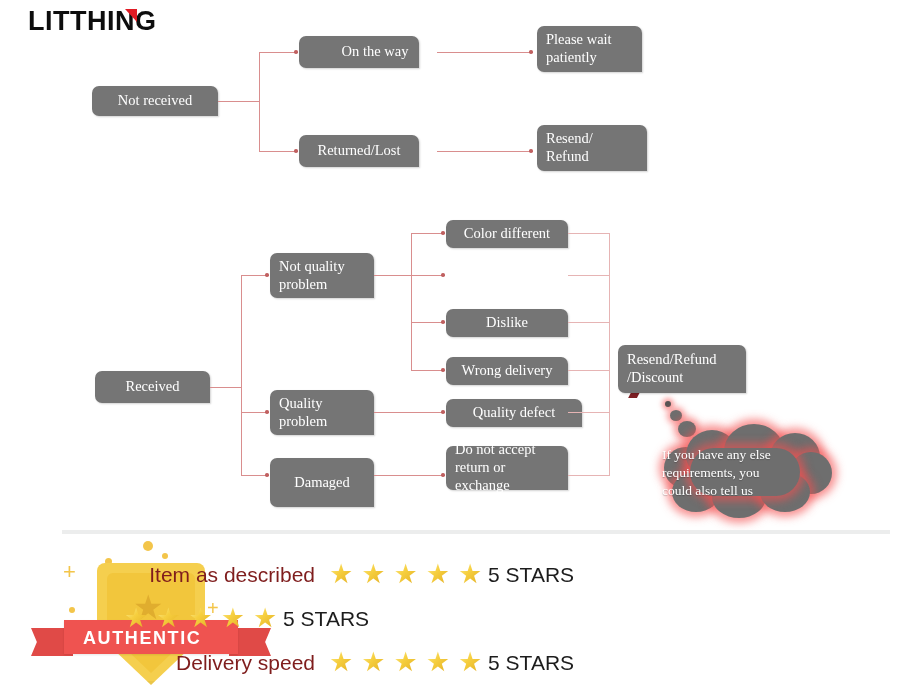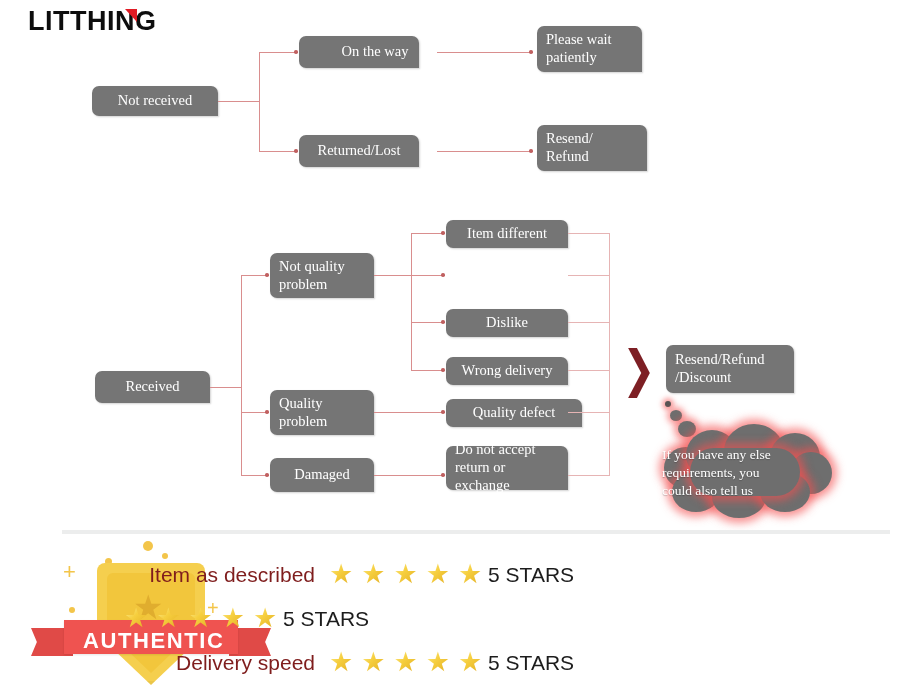--- a/index.html
+++ b/index.html
@@ -154,21 +154,21 @@
   }
   .ribbon-tail {
     position: absolute;
     background: #e04a47;
   }
   .ribbon-label {
     position: absolute;
     color: #ffffff;
     font-family: "Liberation Sans", sans-serif;
     font-weight: bold;
-    font-size: 22px;
+    font-size: 18px;
     letter-spacing: 1.6px;
     z-index: 4;
   }
   .sparkle-dot {
     position: absolute;
     border-radius: 50%;
     background: #f3c54a;
   }
   .sparkle-plus {
     position: absolute;
@@ -252,57 +252,57 @@
   <div class="conn-dot" style="left:265px; top:273px;"></div>
   <div class="conn-h" style="left:241px; top:412px; width:28px;"></div>
   <div class="conn-dot" style="left:265px; top:410px;"></div>
   <div class="conn-h" style="left:241px; top:475px; width:28px;"></div>
   <div class="conn-dot" style="left:265px; top:473px;"></div>
 
   <div class="node left-align" style="left:270px; top:253px; width:104px; height:45px; white-space:pre-line;">Not quality
 problem</div>
   <div class="node left-align" style="left:270px; top:390px; width:104px; height:45px; white-space:pre-line;">Quality
 problem</div>
-  <div class="node" style="left:270px; top:458px; width:104px; height:34px;">Damaged</div>
+  <div class="node" style="left:270px; top:458px; width:104px; height:49px;">Damaged</div>
 
   <div class="conn-h" style="left:374px; top:275px; width:38px;"></div>
   <div class="conn-v" style="left:411px; top:233px; height:137px;"></div>
   <div class="conn-h" style="left:411px; top:233px; width:34px;"></div>
   <div class="conn-dot" style="left:441px; top:231px;"></div>
   <div class="conn-h" style="left:411px; top:275px; width:34px;"></div>
   <div class="conn-dot" style="left:441px; top:273px;"></div>
   <div class="conn-h" style="left:411px; top:322px; width:34px;"></div>
   <div class="conn-dot" style="left:441px; top:320px;"></div>
   <div class="conn-h" style="left:411px; top:370px; width:34px;"></div>
   <div class="conn-dot" style="left:441px; top:368px;"></div>
 
   <div class="conn-h" style="left:374px; top:412px; width:71px;"></div>
   <div class="conn-dot" style="left:441px; top:410px;"></div>
   <div class="conn-h" style="left:374px; top:475px; width:71px;"></div>
   <div class="conn-dot" style="left:441px; top:473px;"></div>
 
-  <div class="node" style="left:446px; top:220px; width:122px; height:28px;">Item different</div>
+  <div class="node" style="left:446px; top:220px; width:122px; height:28px;">Color different</div>
   <div class="node" style="left:446px; top:309px; width:122px; height:28px;">Dislike</div>
   <div class="node" style="left:446px; top:357px; width:122px; height:28px;">Wrong delivery</div>
   <div class="node" style="left:446px; top:399px; width:136px; height:28px;">Quality defect</div>
   <div class="node left-align" style="left:446px; top:446px; width:122px; height:44px; white-space:pre-line;">Do not accept
 return or
 exchange</div>
 
   <div class="conn-h faint" style="left:568px; top:233px; width:42px;"></div>
   <div class="conn-h faint" style="left:568px; top:275px; width:42px;"></div>
   <div class="conn-h faint" style="left:568px; top:322px; width:42px;"></div>
   <div class="conn-h faint" style="left:568px; top:370px; width:42px;"></div>
   <div class="conn-h faint" style="left:568px; top:412px; width:42px;"></div>
   <div class="conn-h faint" style="left:568px; top:475px; width:42px;"></div>
   <div class="conn-v faint" style="left:609px; top:233px; height:243px;"></div>
 
   <div class="chevron" style="left:622px; top:348px;">❯</div>
 
-  <div class="node left-align" style="left:666px; top:345px; width:128px; height:48px; white-space:pre-line;">Resend/Refund
+  <div class="node left-align" style="left:618px; top:345px; width:128px; height:48px; white-space:pre-line;">Resend/Refund
 /Discount</div>
 
   <div class="cloud-wrap">
     <div class="puff puff-small" style="left:665px; top:401px; width:6px; height:6px; box-shadow:0 0 5px 3px rgba(244,80,80,0.55);"></div>
     <div class="puff" style="left:670px; top:410px; width:12px; height:11px; box-shadow:0 0 6px 3px rgba(244,80,80,0.58);"></div>
     <div class="puff" style="left:678px; top:421px; width:18px; height:16px; box-shadow:0 0 7px 4px rgba(244,80,80,0.6);"></div>
     <div class="puff" style="left:664px; top:447px; width:44px; height:42px;"></div>
     <div class="puff" style="left:686px; top:430px; width:52px; height:50px;"></div>
     <div class="puff" style="left:724px; top:424px; width:60px; height:54px;"></div>
     <div class="puff" style="left:770px; top:433px; width:50px; height:48px;"></div>

